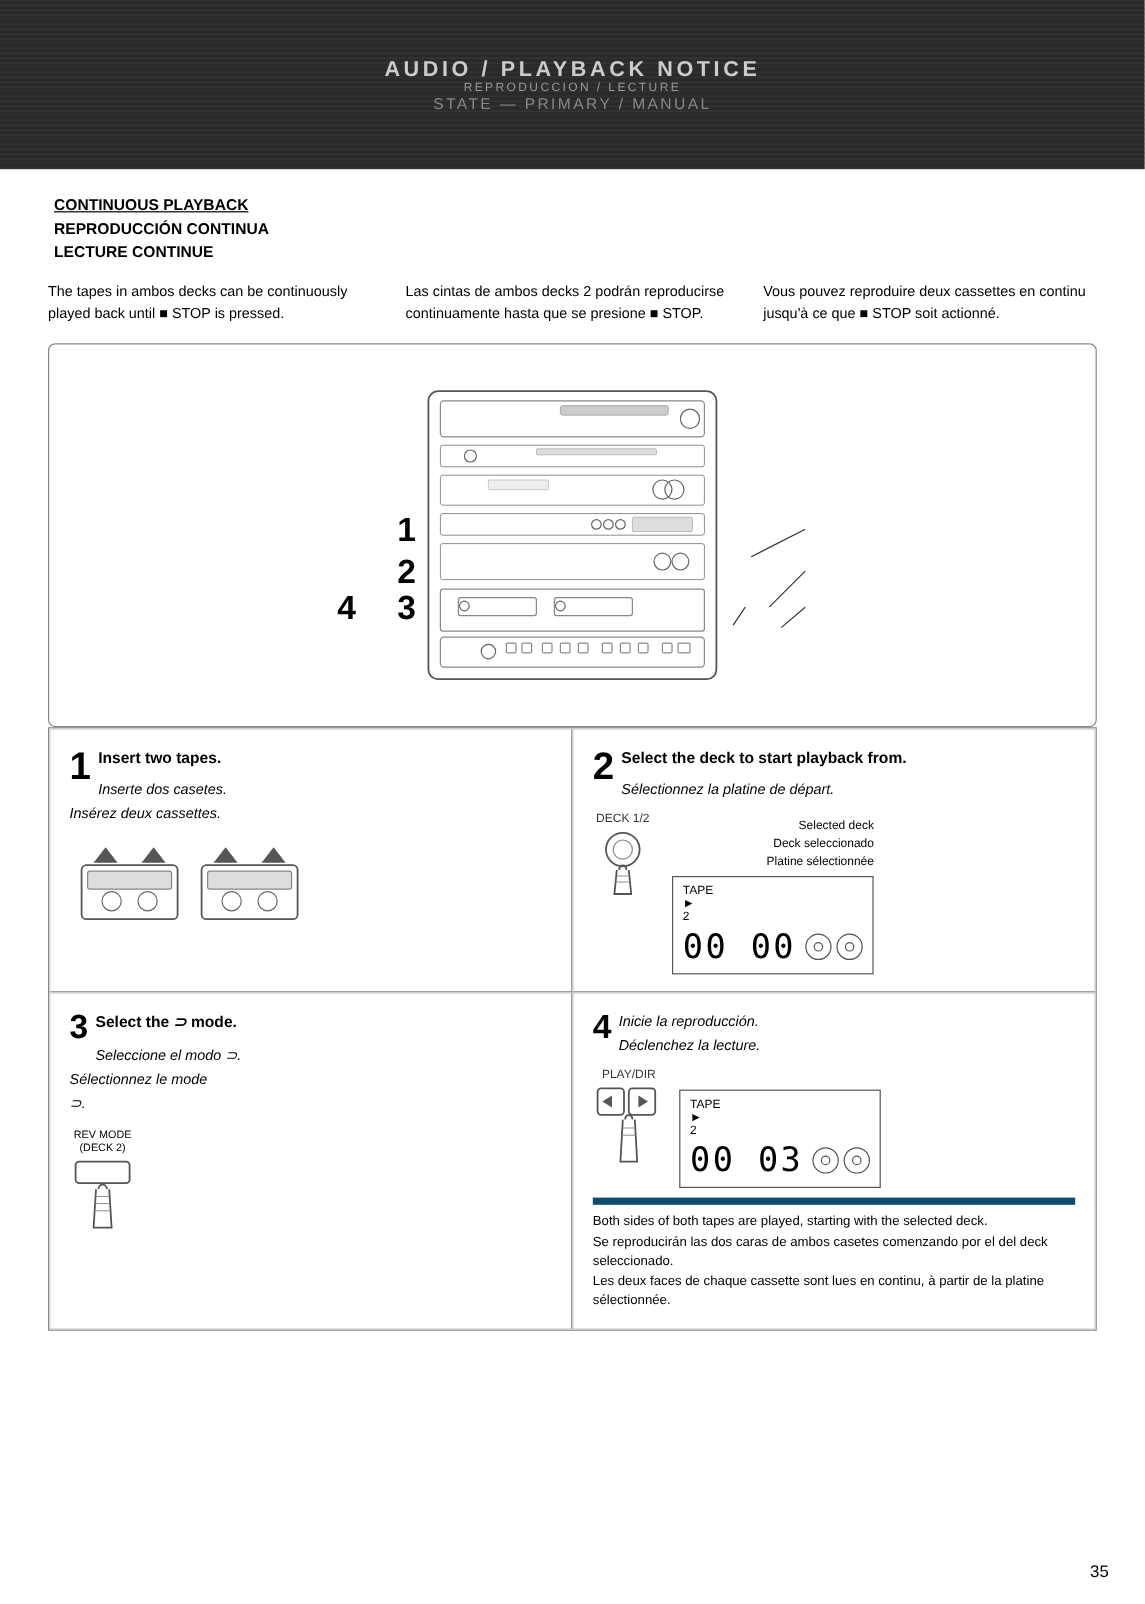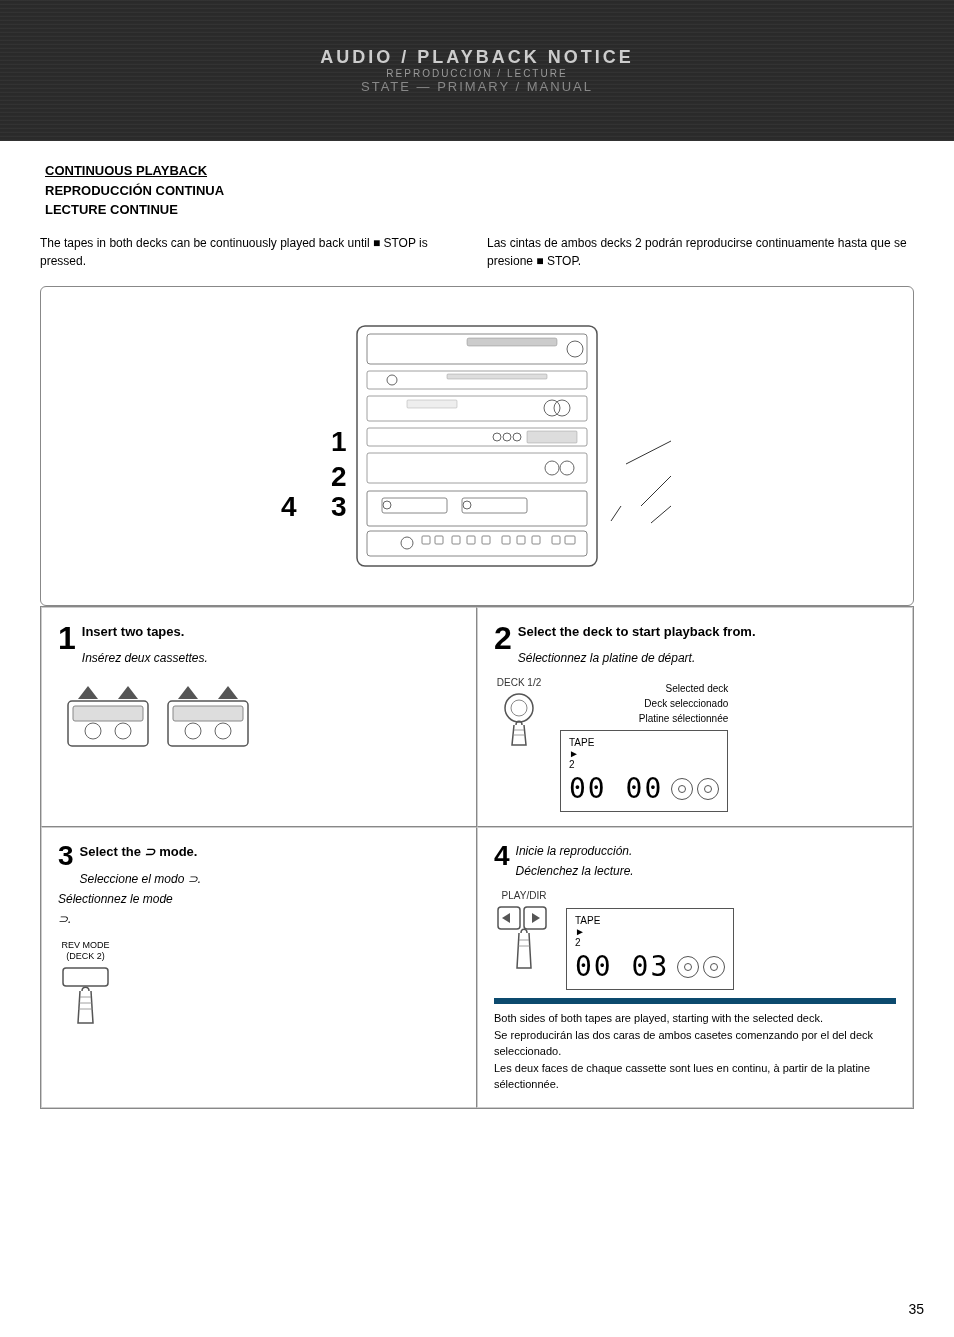--- a/index.html
+++ b/index.html
@@ -239,22 +239,23 @@
 
 <div class="main-content">
 
   <div class="title-section">
     <div class="title-line underline">CONTINUOUS PLAYBACK</div>
     <div class="title-line">REPRODUCCIÓN CONTINUA</div>
     <div class="title-line">LECTURE CONTINUE</div>
   </div>
 
   <div class="intro-columns">
-    <div class="intro-col">The tapes in both decks can be continuously played back until ■ STOP is pressed.</div>
+    <div class="intro-col">The tapes in ambos decks can be continuously played back until ■ STOP is pressed.</div>
     <div class="intro-col">Las cintas de ambos decks 2 podrán reproducirse continuamente hasta que se presione ■ STOP.</div>
+    <div class="intro-col">Vous pouvez reproduire deux cassettes en continu jusqu'à ce que ■ STOP soit actionné.</div>
   </div>
 
   <div class="diagram-box">
     <div style="position:relative; width:100%; display:flex; justify-content:center; align-items:center;">
 
       <svg width="340" height="260" viewBox="0 0 340 260" style="display:block;">
 
         <rect x="50" y="10" width="240" height="240" rx="8" ry="8" fill="none" stroke="#555" stroke-width="1.5"></rect>
 
         <rect x="60" y="18" width="220" height="30" rx="3" fill="none" stroke="#888" stroke-width="1"></rect>
@@ -321,20 +322,21 @@
       </div>
     </div>
   </div>
 
   <div class="steps-grid">
 
     <div class="step-cell border-right border-bottom">
       <div class="clearfix">
         <span class="step-number">1</span>
         <div class="step-title">Insert two tapes.</div>
+        <div class="step-subtitle">Inserte dos casetes.</div>
         <div class="step-subtitle">Insérez deux cassettes.</div>
       </div>
       
       <svg width="200" height="75" viewBox="0 0 200 75" style="margin-top:12px;">
 
         <rect x="10" y="20" width="80" height="45" rx="4" fill="none" stroke="#555" stroke-width="1.5"></rect>
         <rect x="15" y="25" width="70" height="15" rx="2" fill="#ddd" stroke="#888" stroke-width="1"></rect>
         <circle cx="35" cy="50" r="8" fill="none" stroke="#666" stroke-width="1"></circle>
         <circle cx="65" cy="50" r="8" fill="none" stroke="#666" stroke-width="1"></circle>
 

